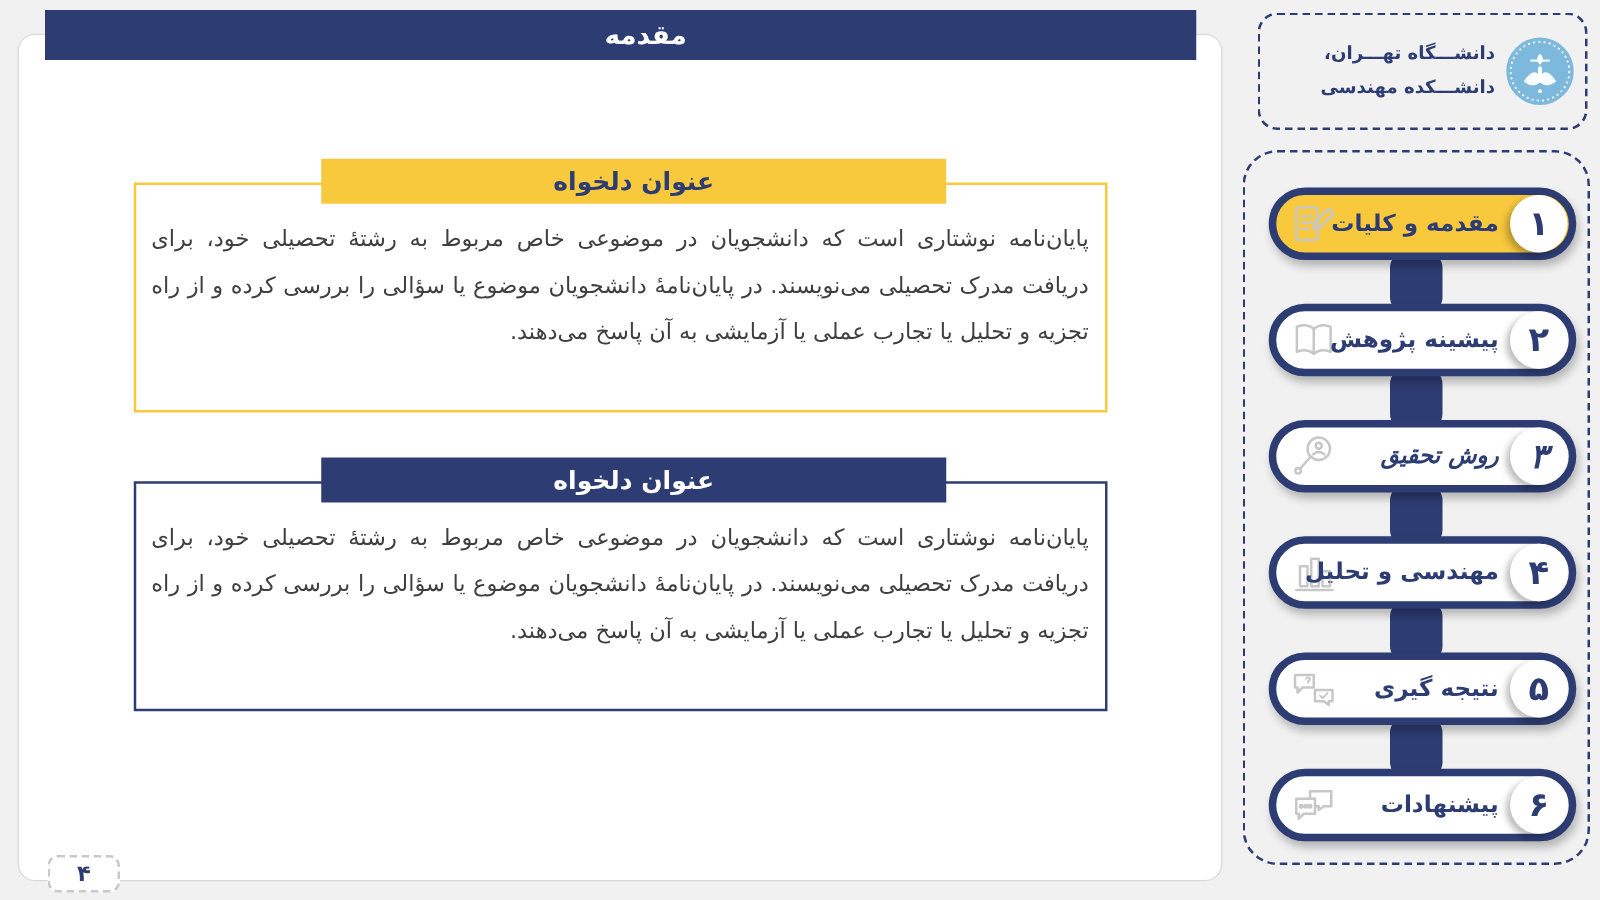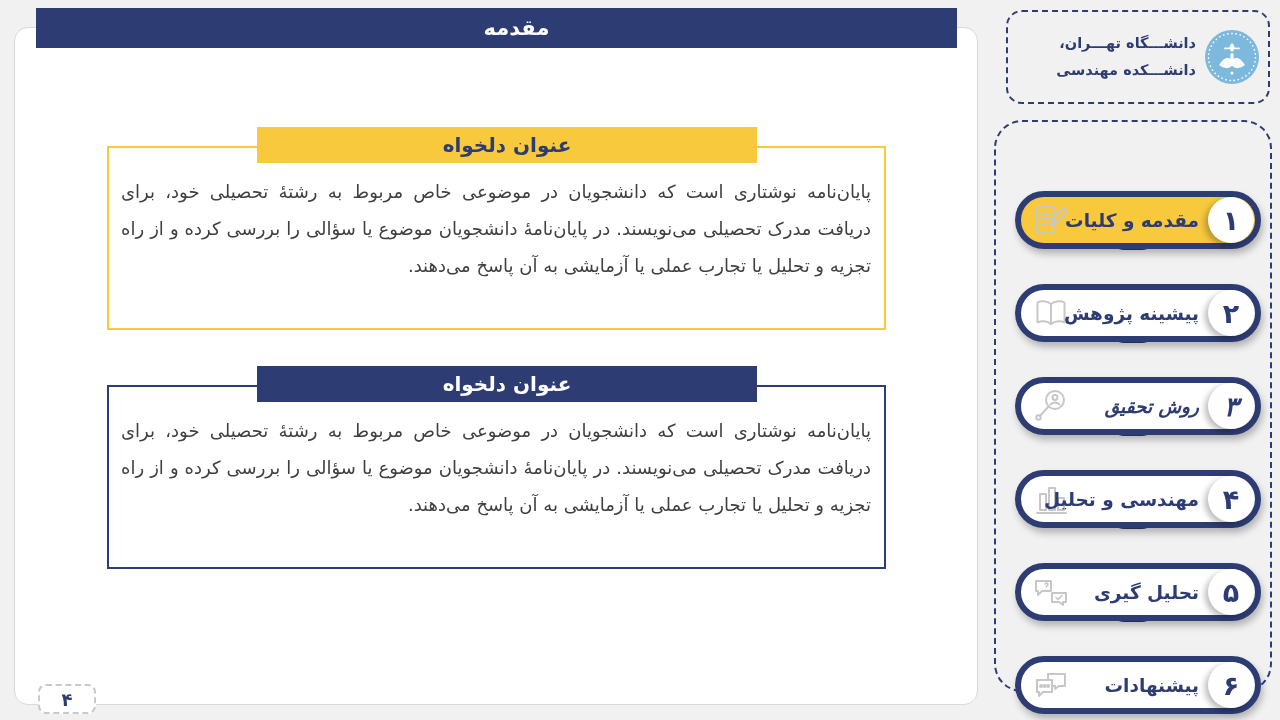--- a/index.html
+++ b/index.html
@@ -66,21 +66,21 @@
     font-size:14.5px; font-weight:bold; line-height:1.85;
   }
 
   .nav-box {
     position:absolute; left:994px; top:120px; width:278px; height:572px;
     border:2px dashed #2d3c72; border-radius:28px;
   }
   .pill {
     position:absolute; left:19px; width:246px; height:58px;
     background:#ffffff; border:6px solid #2d3c72; border-radius:29px;
-    box-shadow:2px 5px 7px rgba(0,0,0,0.25); z-index:2; cursor:pointer;margin-top:41px;
+    box-shadow:2px 5px 7px rgba(0,0,0,0.25); z-index:2; cursor:pointer;
   }
   .pill.active { background:#f8c83d; }
   .pill .num {
     position:absolute; right:1px; top:50%; transform:translateY(-50%);
     width:46px; height:46px; background:#ffffff; border-radius:50%;
     box-shadow:-3px 3px 6px rgba(0,0,0,0.28);
     display:flex; align-items:center; justify-content:center;
     color:#2d3c72; font-size:27px; font-weight:bold;
   }
   .pill .label {
@@ -200,21 +200,21 @@
 
   <div class="pill p5">
     <svg class="nav-icon" viewBox="0 0 38 38">
       <g class="ico">
         <path d="M4 8 h15 v10 h-9 l-4 4 v-4 h-2 z"></path>
         <path d="M13 11 q1.5 -2 3 0 q0 1.5 -1.5 2 v1" stroke-width="1.6"></path>
         <path d="M20 20 h14 v9 h-3 v3 l-4 -3 h-7 z"></path>
         <path d="M24 24.5 l2 2 4 -4" stroke-width="1.6"></path>
       </g>
     </svg>
-    <span class="label">تحلیل گیری</span>
+    <span class="label">نتیجه گیری</span>
     <span class="num">۵</span>
   </div>
 
   <div class="pill p6">
     <svg class="nav-icon" viewBox="0 0 38 38">
       <g class="ico">
         <path d="M16 8 h17 v12 h-6 l-4 3 v-3 h-7 z"></path>
         <path d="M5 14 h15 v12 h-9 l-4 4 v-4 h-2 z" fill="#ffffff"></path>
         <circle cx="9" cy="20" r="1" fill="#c7c7c7"></circle>
         <circle cx="12.5" cy="20" r="1" fill="#c7c7c7"></circle>

